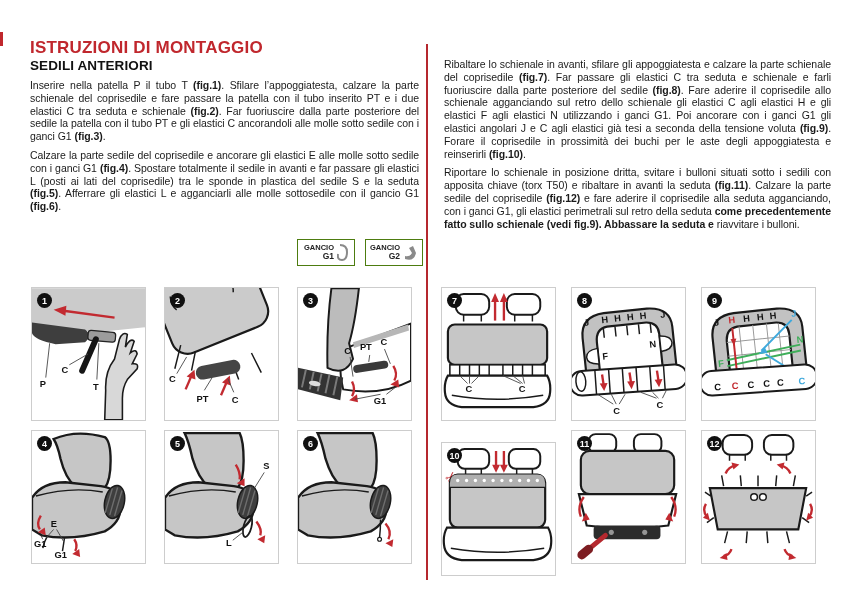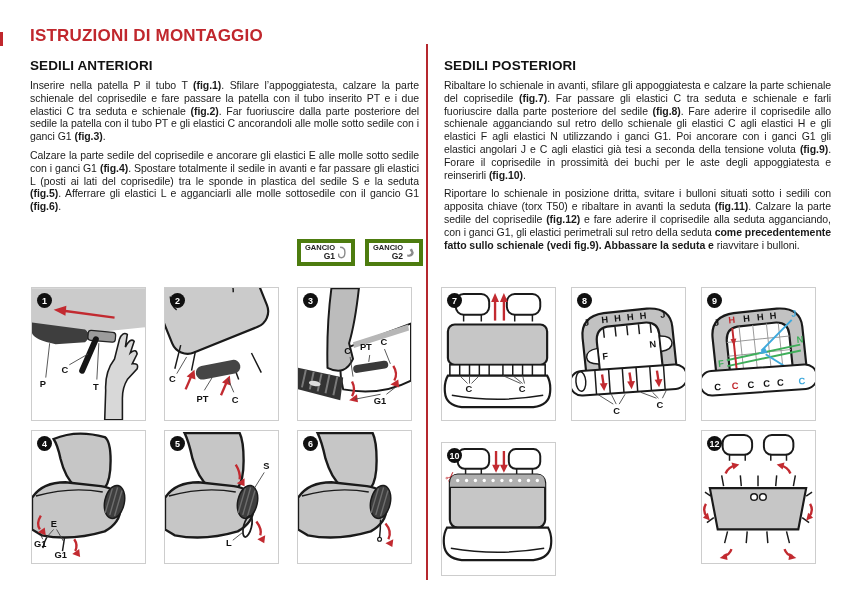--- a/index.html
+++ b/index.html
@@ -1,27 +1,27 @@
 <!DOCTYPE html>
 <html><head>
 <meta charset="utf-8">
 <style>
   html,body{margin:0;padding:0;background:#ffffff;}
   .page{position:relative;width:848px;height:600px;background:#fff;overflow:hidden;
         font-family:"Liberation Sans",sans-serif;color:#1a1a1a;}
   .corner-mark{position:absolute;left:0;top:32px;width:3px;height:14px;background:#c0272d;}
-  .main-title{position:absolute;left:30px;top:26px;font-size:17px;font-weight:bold;color:#c0272d;letter-spacing:.2px;}
+  .main-title{position:absolute;left:30px;top:38px;font-size:17px;font-weight:bold;color:#c0272d;letter-spacing:.2px;}
   .col{position:absolute;top:58px;}
   .col-left{left:30px;width:389px;}
   .col-right{left:444px;width:387px;}
   .col h2{margin:0 0 6px 0;font-size:13.5px;font-weight:bold;color:#111;letter-spacing:.1px;}
   .paras p{margin:0 0 6px 0;font-size:10.5px;line-height:12.8px;text-align:justify;letter-spacing:-.05px;}
   .paras .b{font-weight:bold;}
   .divider{position:absolute;left:426px;top:44px;width:2px;height:536px;background:#b5282e;}
-  .hookbox{position:absolute;top:239px;width:58px;height:27px;border:4px solid #4d7c0f;background:#fff;
+  .hookbox{position:absolute;top:239px;width:58px;height:27px;border:1px solid #4d7c0f;background:#fff;
            box-sizing:border-box;display:flex;align-items:center;justify-content:flex-end;padding:2px 4px;gap:3px;}
   .hookbox .txt{text-align:right;font-weight:bold;color:#222;line-height:1.08;}
   .hookbox .l1{font-size:7.5px;}
   .hookbox .l2{font-size:8.5px;}
   #hookbox-g1{left:297px;}
   #hookbox-g2{left:365px;}
   .panel{position:absolute;width:115px;height:134px;background:#fff;border:1px solid #cdcdcd;box-sizing:border-box;}
   .panel svg{position:absolute;left:0;top:0;width:113px;height:132px;}
   .fig-num{position:absolute;left:5px;top:5px;width:15px;height:15px;border-radius:50%;background:#101010;color:#fff;
            font-size:9px;font-weight:bold;display:flex;align-items:center;justify-content:center;z-index:2;}
@@ -46,21 +46,20 @@
 
   <div class="col col-left">
     <h2>SEDILI ANTERIORI</h2>
     <div class="paras">
         <p><span>Inserire nella patella P il tubo T </span><span class="b">(fig.1)</span><span>. Sfilare l’appoggiatesta, calzare la parte schienale del coprisedile e fare passare la patella con il tubo inserito PT e i due elastici C tra seduta e schienale </span><span class="b">(fig.2)</span><span>. Far fuoriuscire dalla parte posteriore del sedile la patella con il tubo PT e gli elastici C ancorandoli alle molle sotto sedile con i ganci G1 </span><span class="b">(fig.3)</span><span>.</span></p>
         <p><span>Calzare la parte sedile del coprisedile e ancorare gli elastici E alle molle sotto sedile con i ganci G1 </span><span class="b">(fig.4)</span><span>. Spostare totalmente il sedile in avanti e far passare gli elastici L (posti ai lati del coprisedile) tra le sponde in plastica del sedile S e la seduta </span><span class="b">(fig.5)</span><span>. Afferrare gli elastici L e agganciarli alle molle sottosedile con il gancio G1 </span><span class="b">(fig.6)</span><span>.</span></p>
       </div>
   </div>
 
   <div class="col col-right">
-    <h2>SEDILI POSTERIORI</h2>
     <div class="paras">
         <p><span>Ribaltare lo schienale in avanti, sfilare gli appoggiatesta e calzare la parte schienale del coprisedile </span><span class="b">(fig.7)</span><span>. Far passare gli elastici C tra seduta e schienale e farli fuoriuscire dalla parte posteriore del sedile </span><span class="b">(fig.8)</span><span>. Fare aderire il coprisedile allo schienale agganciando sul retro dello schienale gli elastici C agli elastici H e gli elastici F agli elastici N utilizzando i ganci G1. Poi ancorare con i ganci G1 gli elastici angolari J e C agli elastici già tesi a seconda della tensione voluta </span><span class="b">(fig.9)</span><span>. Forare il coprisedile in prossimità dei buchi per le aste degli appoggiatesta e reinserirli </span><span class="b">(fig.10)</span><span>.</span></p>
         <p><span>Riportare lo schienale in posizione dritta, svitare i bulloni situati sotto i sedili con apposita chiave (torx T50) e ribaltare in avanti la seduta </span><span class="b">(fig.11)</span><span>. Calzare la parte sedile del coprisedile </span><span class="b">(fig.12)</span><span> e fare aderire il coprisedile alla seduta agganciando, con i ganci G1, gli elastici perimetrali sul retro della seduta </span><span class="b">come precedentemente fatto sullo schienale (vedi fig.9). Abbassare la seduta e</span><span> riavvitare i bulloni.</span></p>
       </div>
   </div>
 
   <div class="hookbox" id="hookbox-g1">
     <div class="txt">
       <div class="l1">GANCIO</div>
       <div class="l2">G1</div>
@@ -335,20 +334,40 @@
         <circle cx="70" cy="38" r="1.7"></circle>
           <circle cx="79" cy="38" r="1.7"></circle>
           <circle cx="88" cy="38" r="1.7"></circle>
         <circle cx="97" cy="38" r="1.7"></circle>
       </g>
       <path fill="#fff" stroke="#1a1a1a" stroke-width="2.2" d="M5,86 Q1,93 2,103 Q3,117 20,119 L93,119 Q110,117 111,103 Q112,93 108,86 Z"></path>
       <path class="o15" d="M9,107 Q57,115 104,107"></path>
     </svg>
   </div>
 
+  <div class="panel" style="left:571px;top:430px">
+    <div class="fig-num">
+        <span>11</span>
+      </div>
+    <svg viewBox="0 0 115 134">
+      <rect x="17" y="3" width="28" height="19" rx="7" fill="#fff" stroke="#1a1a1a" stroke-width="2"></rect>
+      <rect x="63" y="3" width="28" height="19" rx="7" fill="#fff" stroke="#1a1a1a" stroke-width="2"></rect>
+      <rect x="9" y="20" width="95" height="44" rx="9" fill="#c6c6c6" stroke="#1a1a1a" stroke-width="2.2"></rect>
+      <path fill="#fff" stroke="#1a1a1a" stroke-width="2.2" d="M7,64 L106,64 L98,96 Q57,102 15,96 Z"></path>
+      <rect x="22" y="96" width="68" height="14" rx="4" fill="#2c2c2c"></rect>
+      <circle cx="40" cy="103" r="2.6" fill="#969696"></circle>
+      <circle cx="74" cy="103" r="2.6" fill="#969696"></circle>
+      <path class="ra" d="M12,67 q-7,10 -3,20"></path>
+      <polygon points="10,92 14,83 18,90" class="rf"></polygon>
+      <path class="ra" d="M101,67 q7,10 3,20"></path>
+      <polygon points="103,92 99,83 95,90" class="rf"></polygon>
+      <line x1="10" y1="126" x2="34" y2="106" stroke="#b5282e" stroke-width="5" stroke-linecap="round"></line>
+      <line x1="10" y1="126" x2="17" y2="120" stroke="#7d1d22" stroke-width="9" stroke-linecap="round"></line>
+    </svg>
+  </div>
 
   <div class="panel" style="left:701px;top:430px">
     <div class="fig-num">
         <span>12</span>
       </div>
     <svg viewBox="0 0 115 134">
       <rect x="21" y="4" width="30" height="20" rx="8" fill="#fff" stroke="#1a1a1a" stroke-width="2"></rect>
       <rect x="63" y="4" width="30" height="20" rx="8" fill="#fff" stroke="#1a1a1a" stroke-width="2"></rect>
       <path class="o15" d="M28,24 V30 M44,24 V30 M70,24 V30 M86,24 V30"></path>
       <path fill="#c6c6c6" stroke="#1a1a1a" stroke-width="2.2" d="M8,58 L106,58 L98,100 L16,100 Z"></path>

